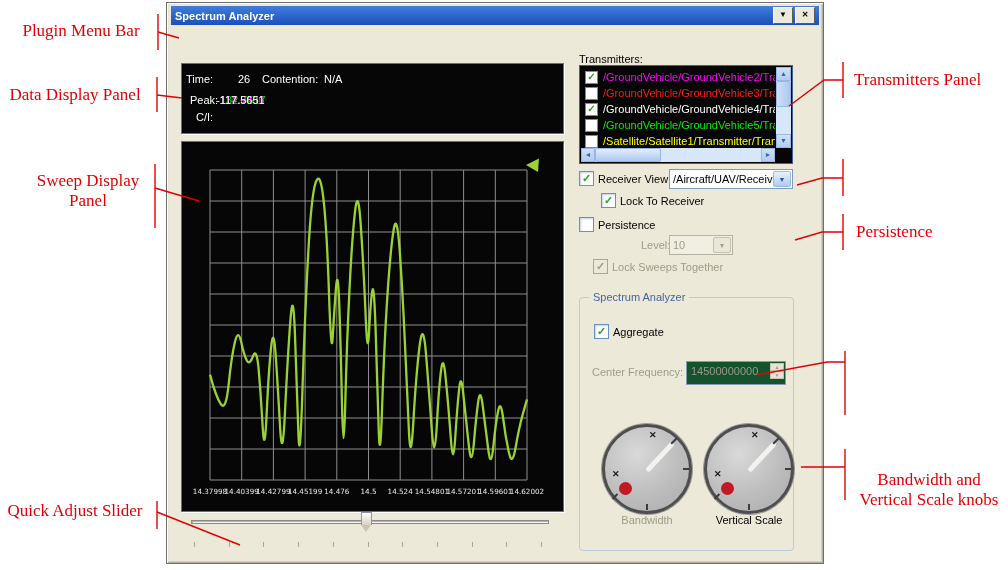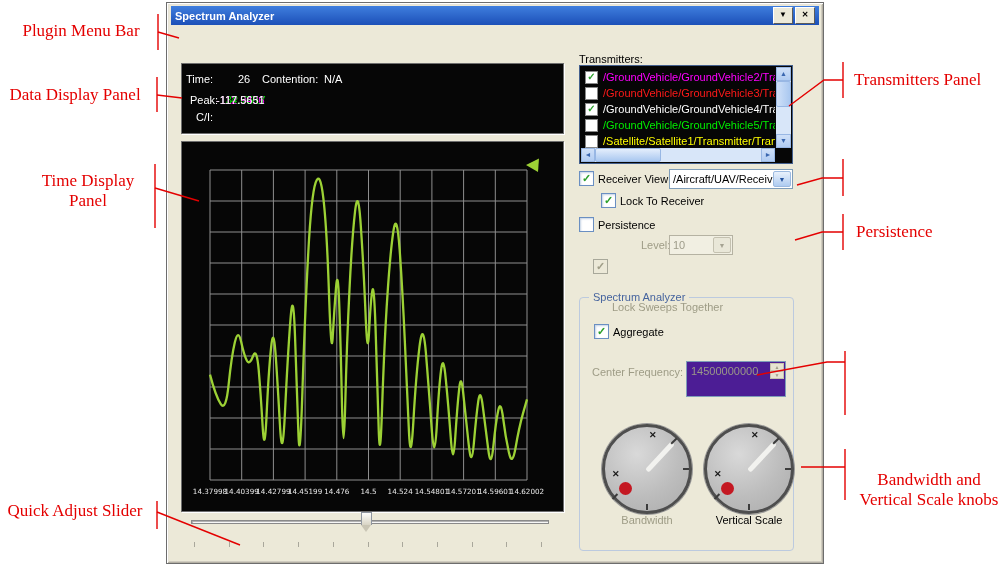--- a/index.html
+++ b/index.html
@@ -57,21 +57,21 @@
   .flbl{position:absolute;font-size:11px;color:#000;white-space:nowrap;}
   .flbl.dis{color:#9e9c86;}
   .combo{position:absolute;background:#fff;border:1px solid #7f9db9;height:20px;box-sizing:border-box;font-size:11px;}
   .combo .cval{position:absolute;left:3px;top:3px;right:18px;white-space:nowrap;overflow:hidden;color:#000;}
   .combo .cbtn{position:absolute;top:1px;right:1px;bottom:1px;width:16px;
     background:linear-gradient(180deg,#e9f1fc,#aecbf0);border:1px solid #9cbae0;border-radius:2px;
     font-size:7px;line-height:15px;text-align:center;color:#23519e;}
   .combo.dis{background:#f1efe2;border-color:#b5b2a2;}
   .combo.dis .cval{color:#9e9c8a;}
   .combo.dis .cbtn{background:#e9e7d8;border-color:#c4c1b0;color:#a5a392;}
-  .spin{position:absolute;background:#4c1d95;border:1px solid #7f9db9;height:36px;box-sizing:border-box;}
+  .spin{position:absolute;background:#14532d;border:1px solid #7f9db9;height:24px;box-sizing:border-box;}
   .spin .sval{position:absolute;left:4px;top:3px;font-size:11px;color:#9a9888;}
   .spin .sup,.spin .sdn{position:absolute;right:1px;width:14px;height:8px;background:#e6e3d2;border:1px solid #c6c2ae;
     font-size:5px;text-align:center;line-height:7px;color:#a09d8a;box-sizing:border-box;}
   .spin .sup{top:1px}.spin .sdn{top:9px}
 
   
   .grp{position:absolute;left:412px;top:294px;width:213px;height:252px;border:1px solid #bccadf;border-radius:4px;}
   .grp-lbl{position:absolute;top:-7px;left:9px;background:var(--c-client_bg,#ece9d8);padding:0 4px;font-size:11px;
     color:var(--c-group_label,#46649e);}
   .knob{position:absolute;width:84px;height:84px;border-radius:50%;border:3px solid #4e4e4e;
@@ -223,21 +223,21 @@
     <span class="flbl" style="left:453px;top:192px;">Lock To Receiver</span>
 
     <span class="cb" style="left:412px;top:214px;"></span>
     <span class="flbl" style="left:431px;top:216px;">Persistence</span>
     <span class="flbl dis" style="left:474px;top:236px;">Level:</span>
     <div class="combo dis" style="left:502px;top:232px;width:64px;">
       <span class="cval">10</span>
       <span class="cbtn">▼</span>
     </div>
     <span class="cb dis on" style="left:426px;top:256px;">✓</span>
-    <span class="flbl dis" style="left:445px;top:258px;margin-top:40px;">Lock Sweeps Together</span>
+    <span class="flbl dis" style="left:445px;top:258px;">Lock Sweeps Together</span>
 
     <div class="grp">
       <span class="grp-lbl">Spectrum Analyzer</span>
       <span class="cb on" style="left:14px;top:26px;">✓</span>
       <span class="flbl" style="left:33px;top:28px;">Aggregate</span>
       <span class="flbl dis" style="left:12px;top:68px;">Center Frequency:</span>
       <div class="spin" style="left:106px;top:63px;width:100px;">
         <span class="sval">14500000000</span>
         <span class="sup">▲</span>
         <span class="sdn">▼</span>
@@ -282,21 +282,21 @@
         <span class="stick" style="left: 211.2px;"></span>
         <span class="stick" style="left: 245.9px;"></span>
         <span class="stick" style="left: 280.6px;"></span>
         <span class="stick" style="left: 315.3px;"></span>
         <span class="stick" style="left: 350px;"></span>
       </div>
   </div>
 
   <div class="ann" style="left:12px;top:21px;width:138px;">Plugin Menu Bar</div>
   <div class="ann" style="left:0px;top:85px;width:150px;">Data Display Panel</div>
-  <div class="ann" style="left:26px;top:171px;width:124px;">Time Display Panel</div>
+  <div class="ann" style="left:26px;top:171px;width:124px;">Sweep Display Panel</div>
   <div class="ann" style="left:0px;top:501px;width:150px;">Quick Adjust Slider</div>
   <div class="ann left-align" style="left:854px;top:70px;width:154px;">Transmitters Panel</div>
   <div class="ann left-align" style="left:856px;top:222px;width:120px;">Persistence</div>
   <div class="ann" style="left:850px;top:470px;width:158px;">Bandwidth and Vertical Scale knobs</div>
 
   <svg id="callouts" width="1008" height="570">
     <line x1="158" y1="14" x2="158" y2="50"></line>
     <line x1="158" y1="32" x2="179" y2="38"></line>
     <line x1="157" y1="77" x2="157" y2="112"></line>
     <line x1="157" y1="95" x2="182" y2="98"></line>

